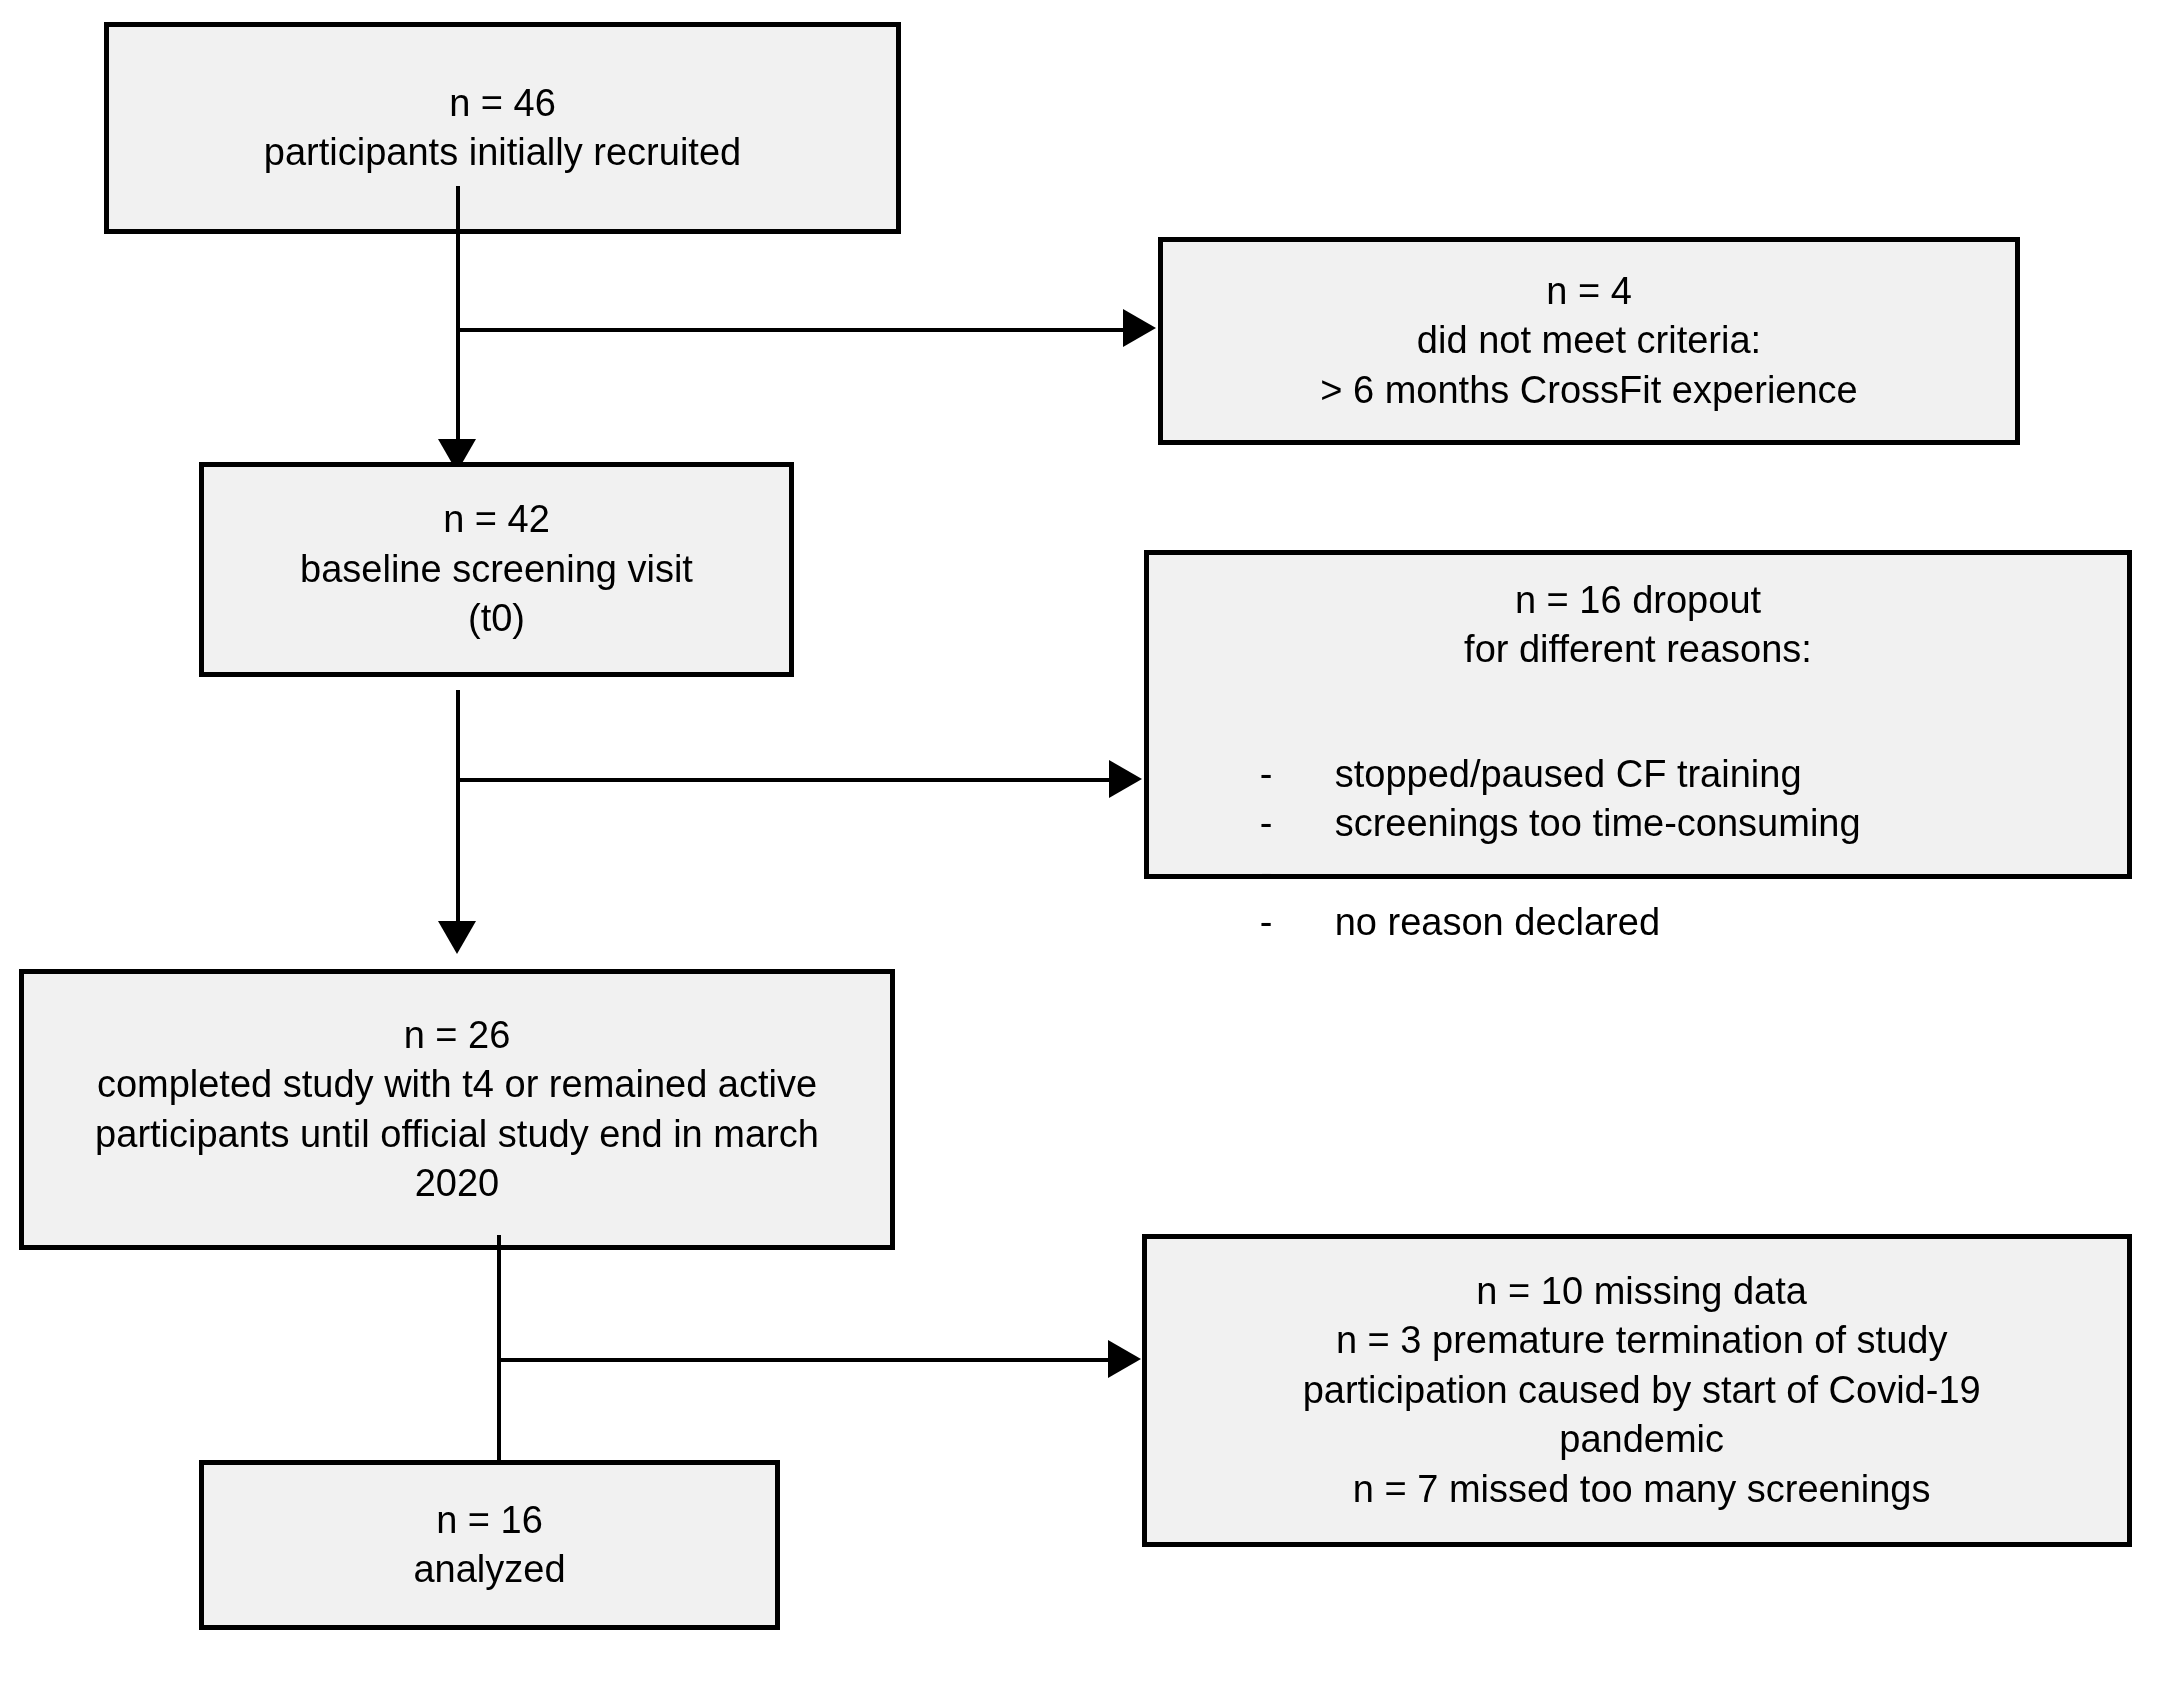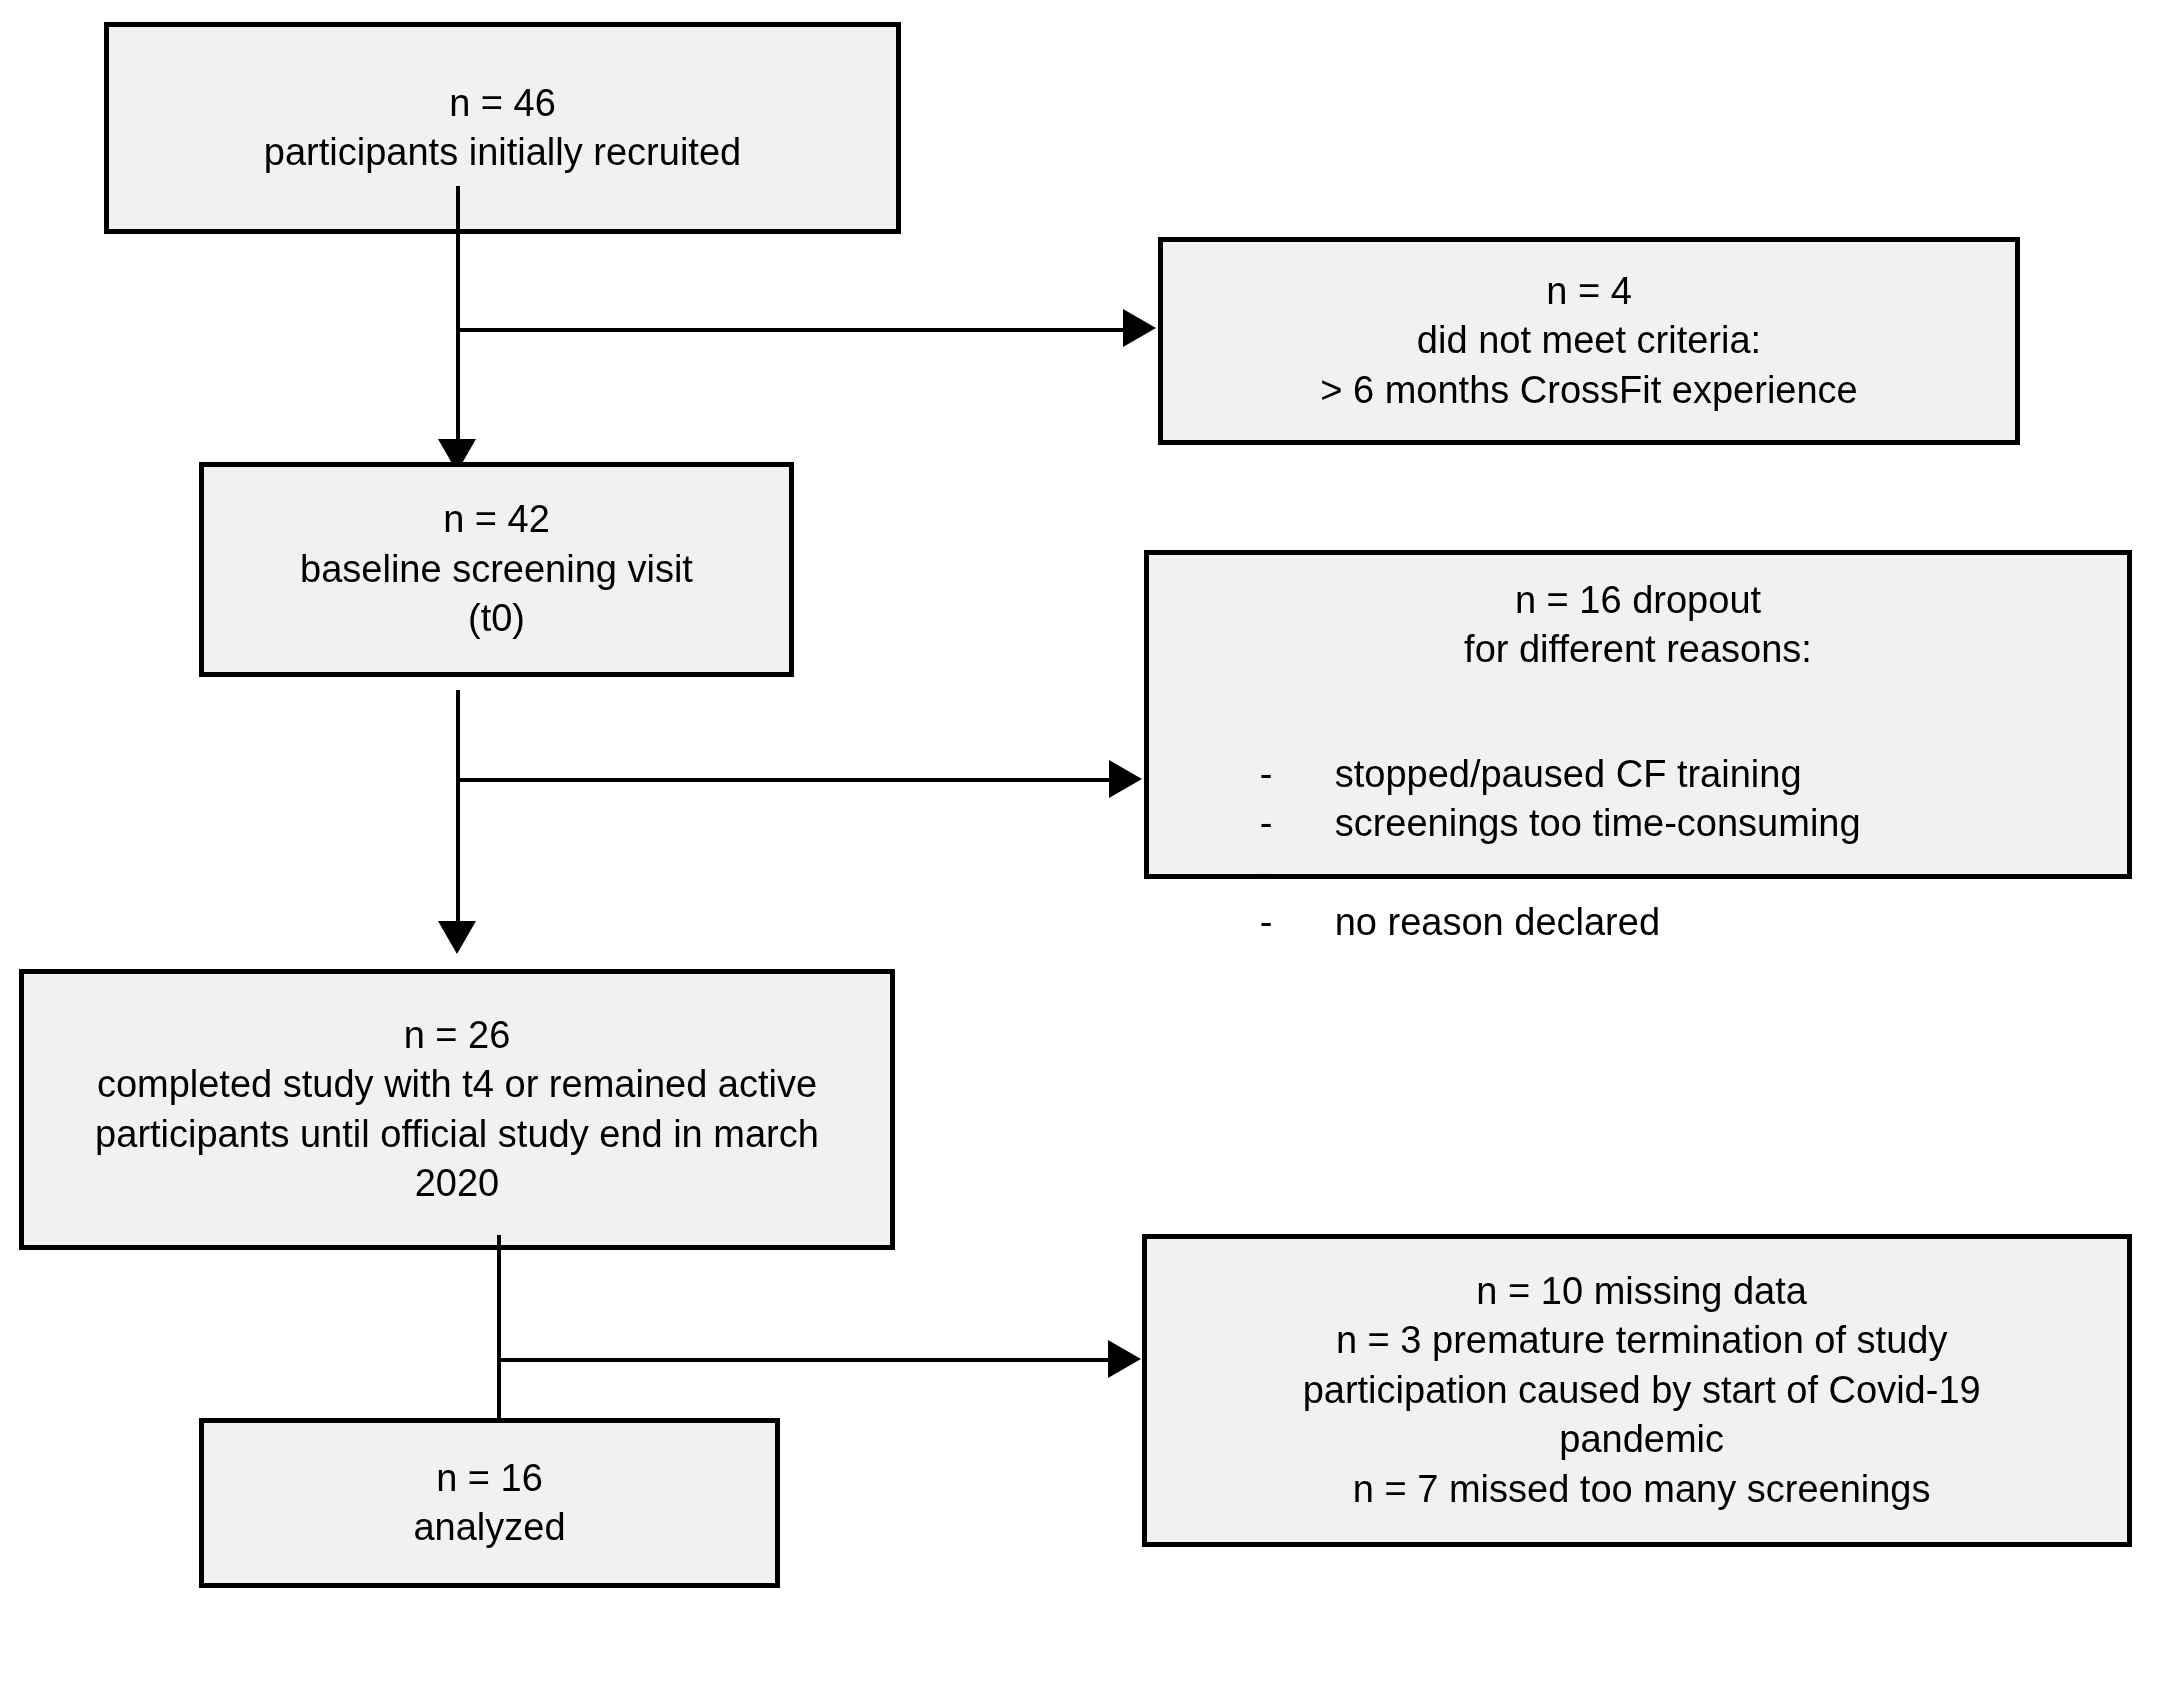--- a/index.html
+++ b/index.html
@@ -41,21 +41,21 @@
   }
 
   
   #node-recruited   { left: 104px;  top: 22px;   width: 797px;  height: 212px; }
   #node-criteria    { left: 1158px; top: 237px;  width: 862px; height: 208px; }
   #node-baseline    { left: 199px;  top: 462px;  width: 595px;  height: 215px; }
   #node-dropout     { left: 1144px; top: 550px;  width: 988px; height: 329px;
                       justify-content: flex-start; padding-top: 21px; }
   #node-completed   { left: 19px;   top: 954px; width: 876px; height: 281px; margin-top: 15px; }
   #node-missing     { left: 1142px; top: 1234px; width: 990px; height: 313px; padding-left: 24px; }
-  #node-analyzed    { left: 199px;  top: 1418px; width: 581px;  height: 170px; }
+  #node-analyzed    { left: 199px;  top: 1460px; width: 581px;  height: 170px; }
 
   
   .dropout-head {
     width: 100%;
     text-align: center;
   }
   .reason-list {
     margin: 0;
     padding: 0;
     list-style: none;

